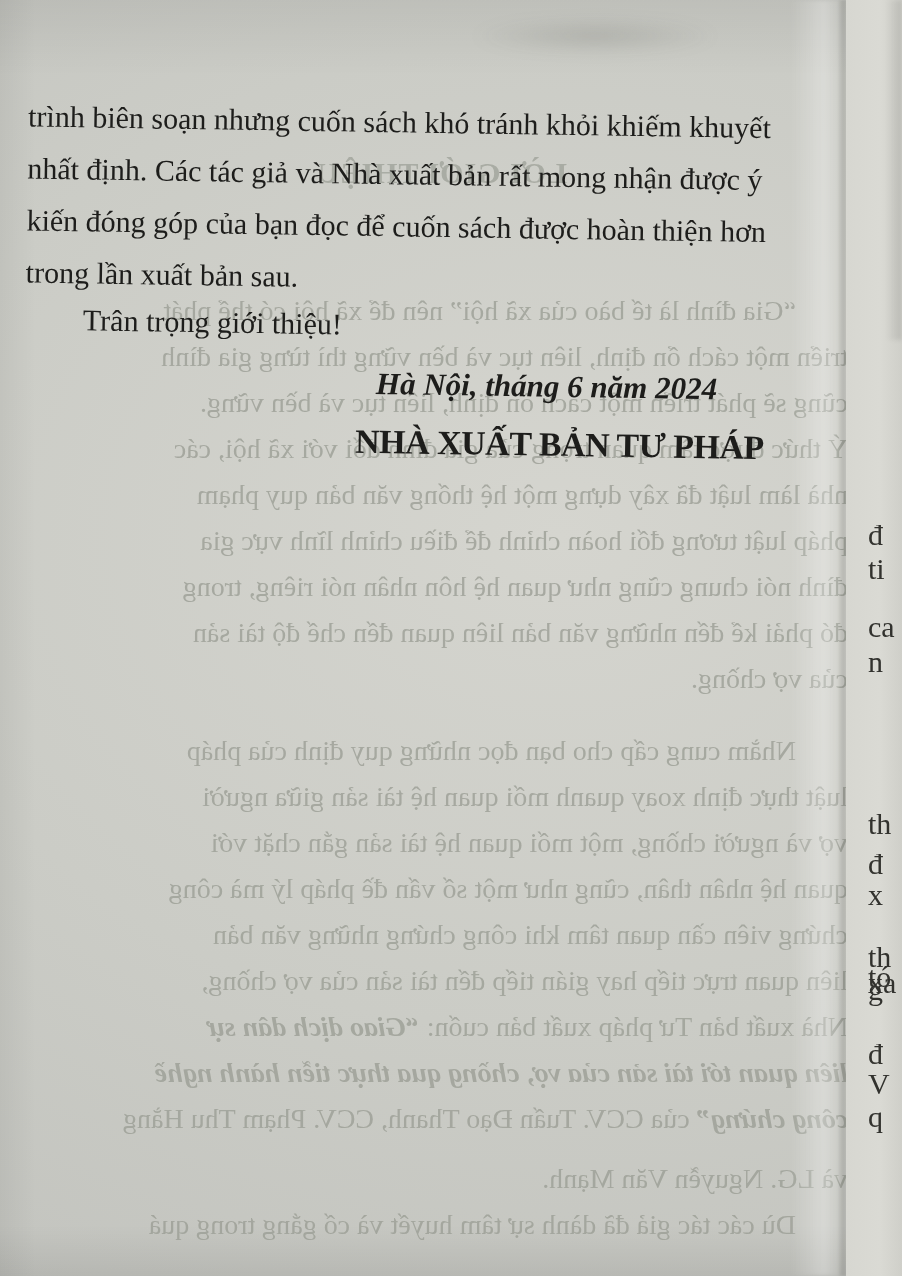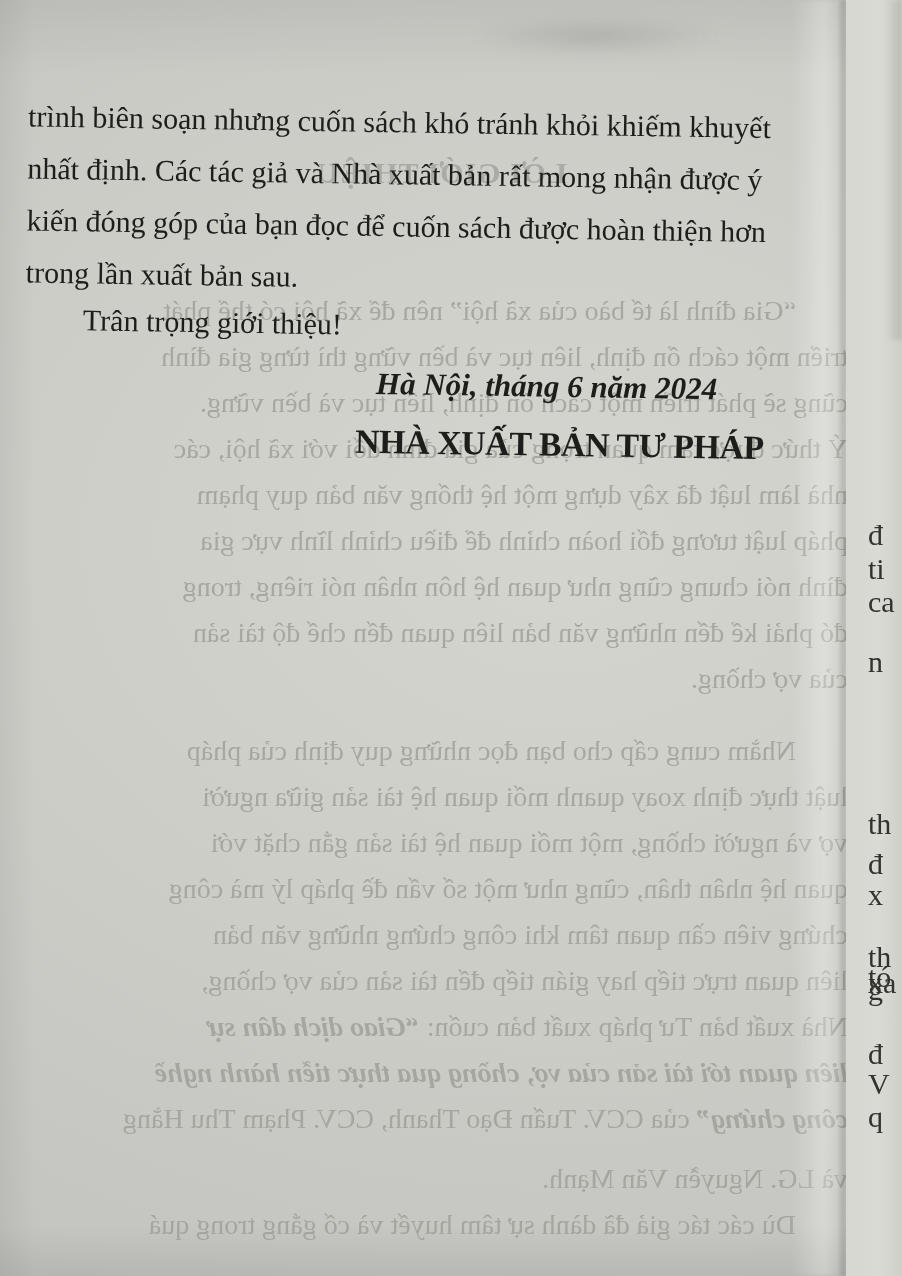--- a/index.html
+++ b/index.html
@@ -134,21 +134,21 @@
     <div class="publisher">NHÀ XUẤT BẢN TƯ PHÁP</div>
   </div>
 
   <div class="spine-highlight"></div>
   <div class="gutter"></div>
   <div class="facing-strip">
     <div class="facing-shadow-top"></div>
     <div id="edge-letters">
         <div class="edge-letter" style="top: 518px;">đ</div>
         <div class="edge-letter" style="top: 552px;">ti</div>
-        <div class="edge-letter" style="top: 585px;">ca</div>
+        <div class="edge-letter" style="top: 610px;">ca</div>
         <div class="edge-letter" style="top: 645px;">n</div>
         <div class="edge-letter" style="top: 807px;">th</div>
         <div class="edge-letter" style="top: 847px;">đ</div>
         <div class="edge-letter" style="top: 878px;">x</div>
         <div class="edge-letter" style="top: 966px;">xa</div>
         <div class="edge-letter" style="top: 940px;">th</div>
         <div class="edge-letter" style="top: 973px;">g</div>
         <div class="edge-letter" style="top: 960px;">tó</div>
         <div class="edge-letter" style="top: 1037px;">đ</div>
         <div class="edge-letter" style="top: 1067px;">V</div>

